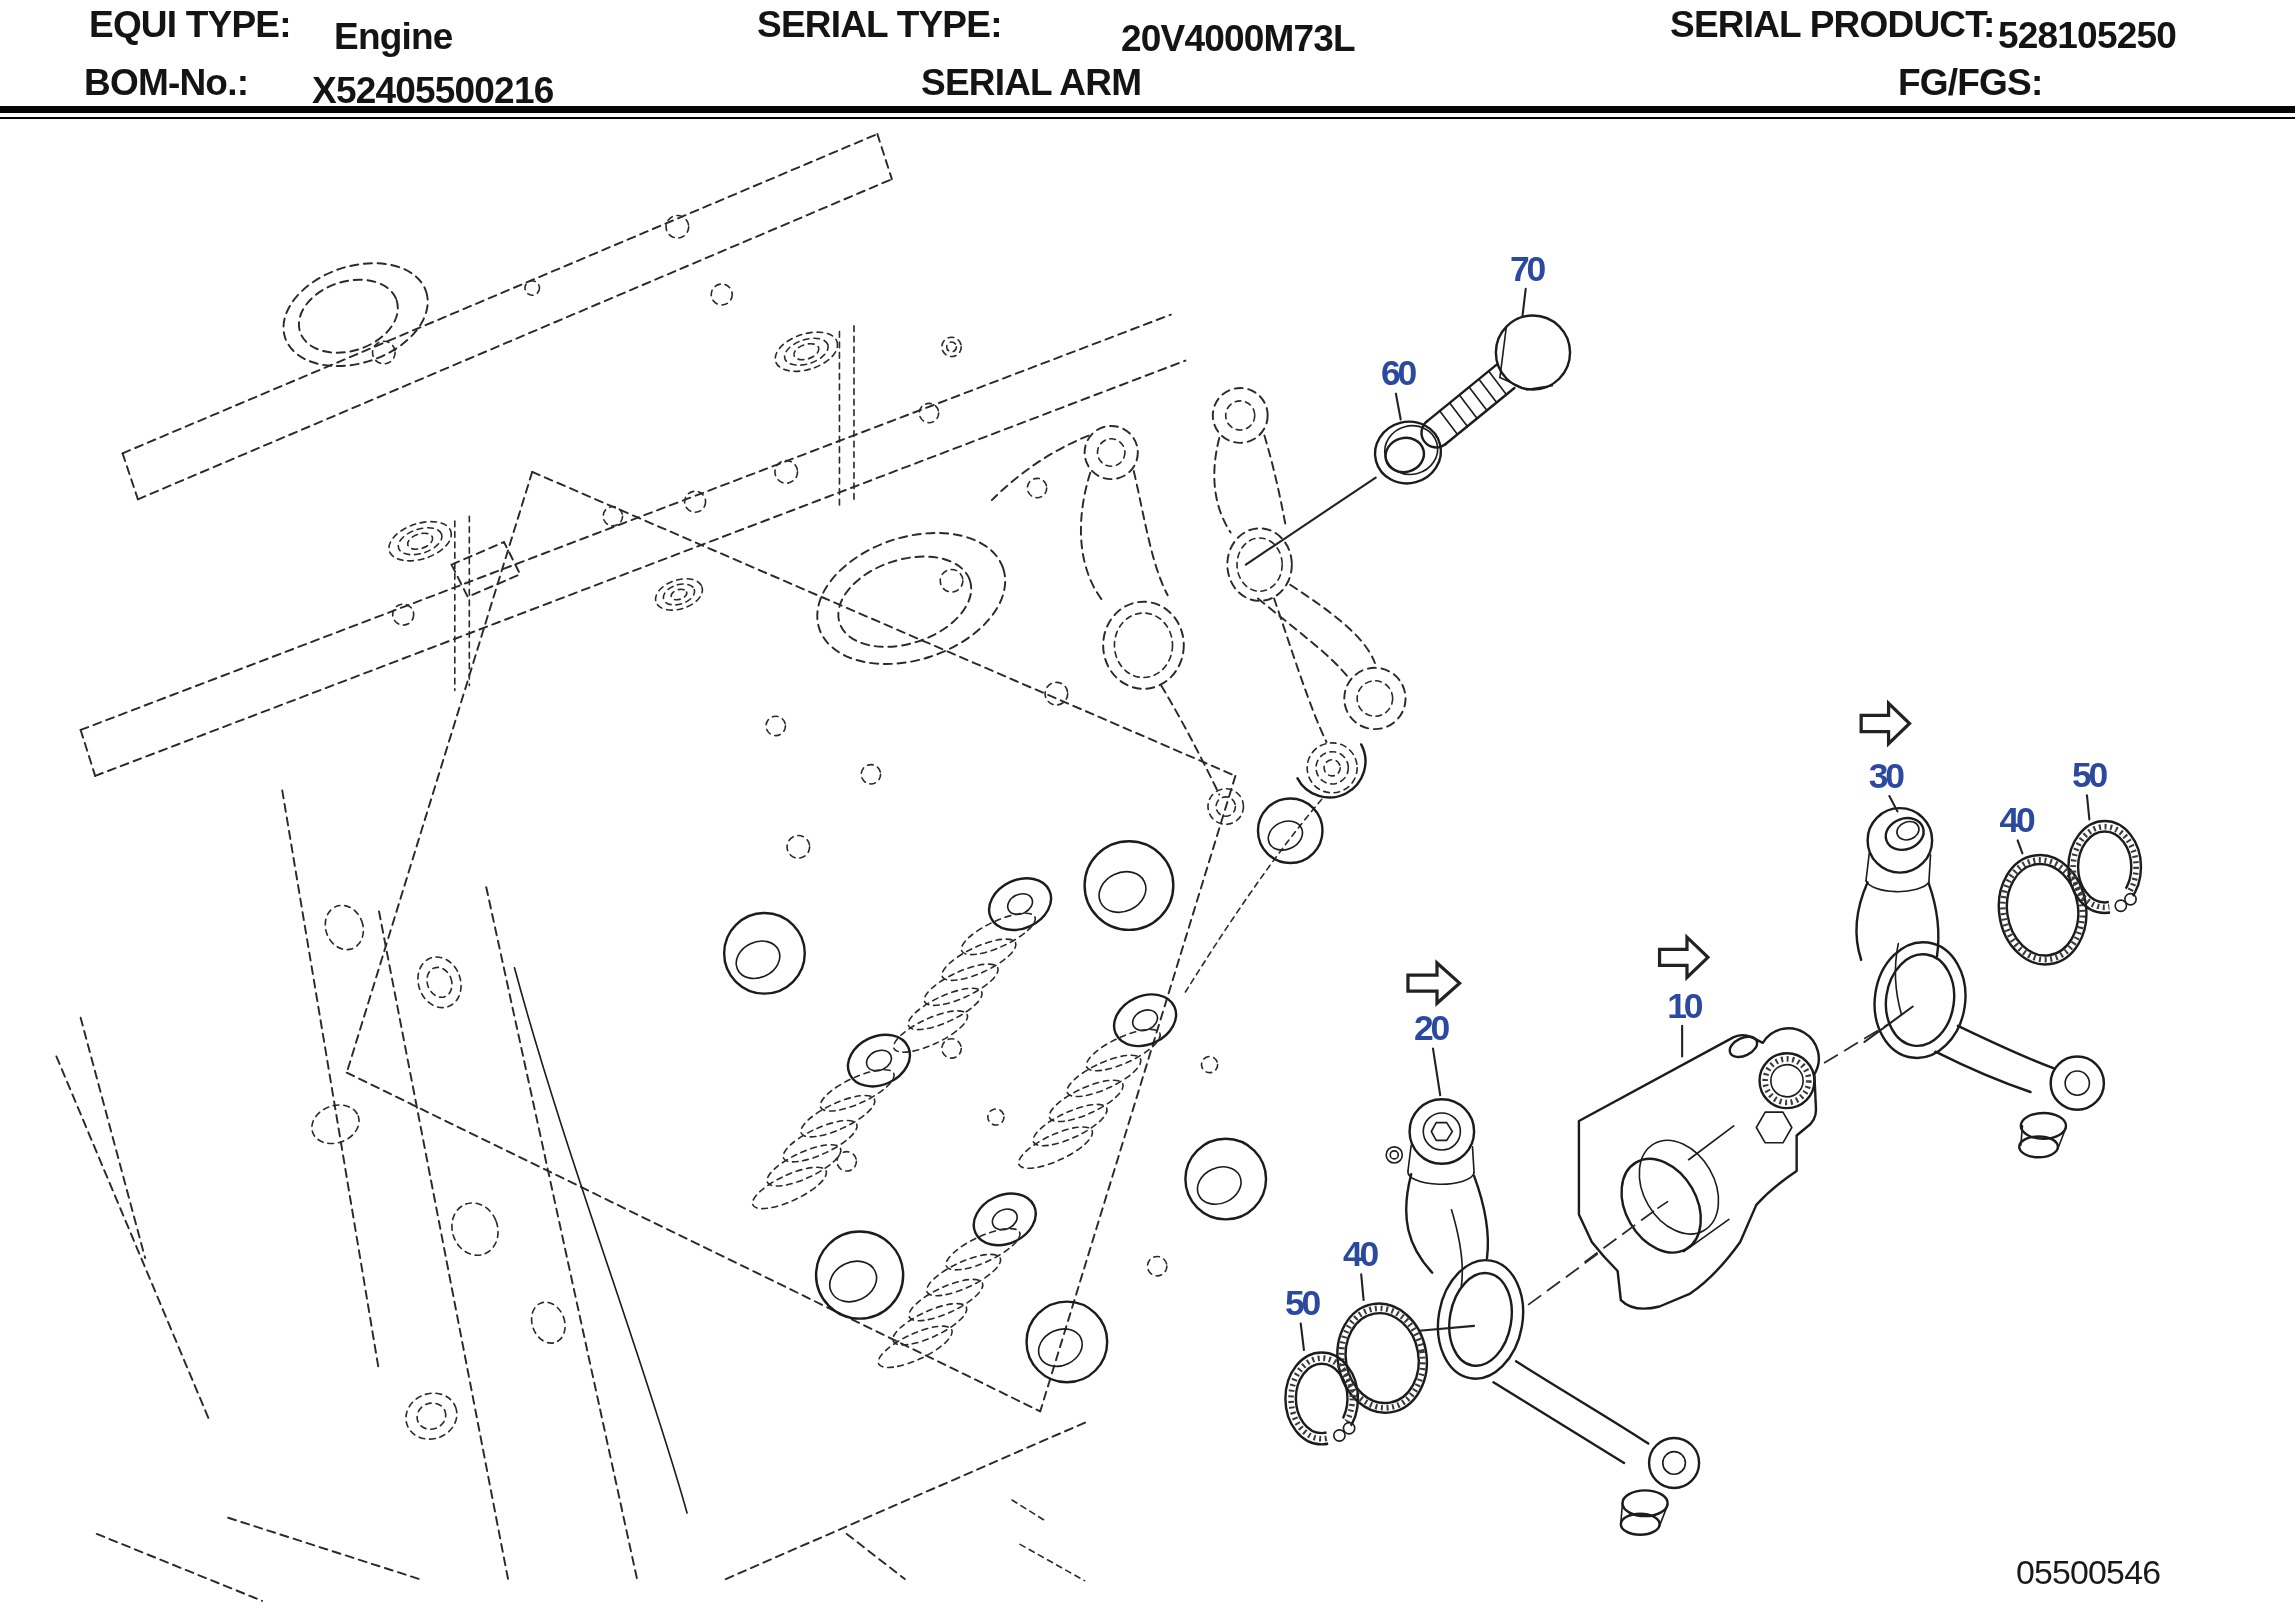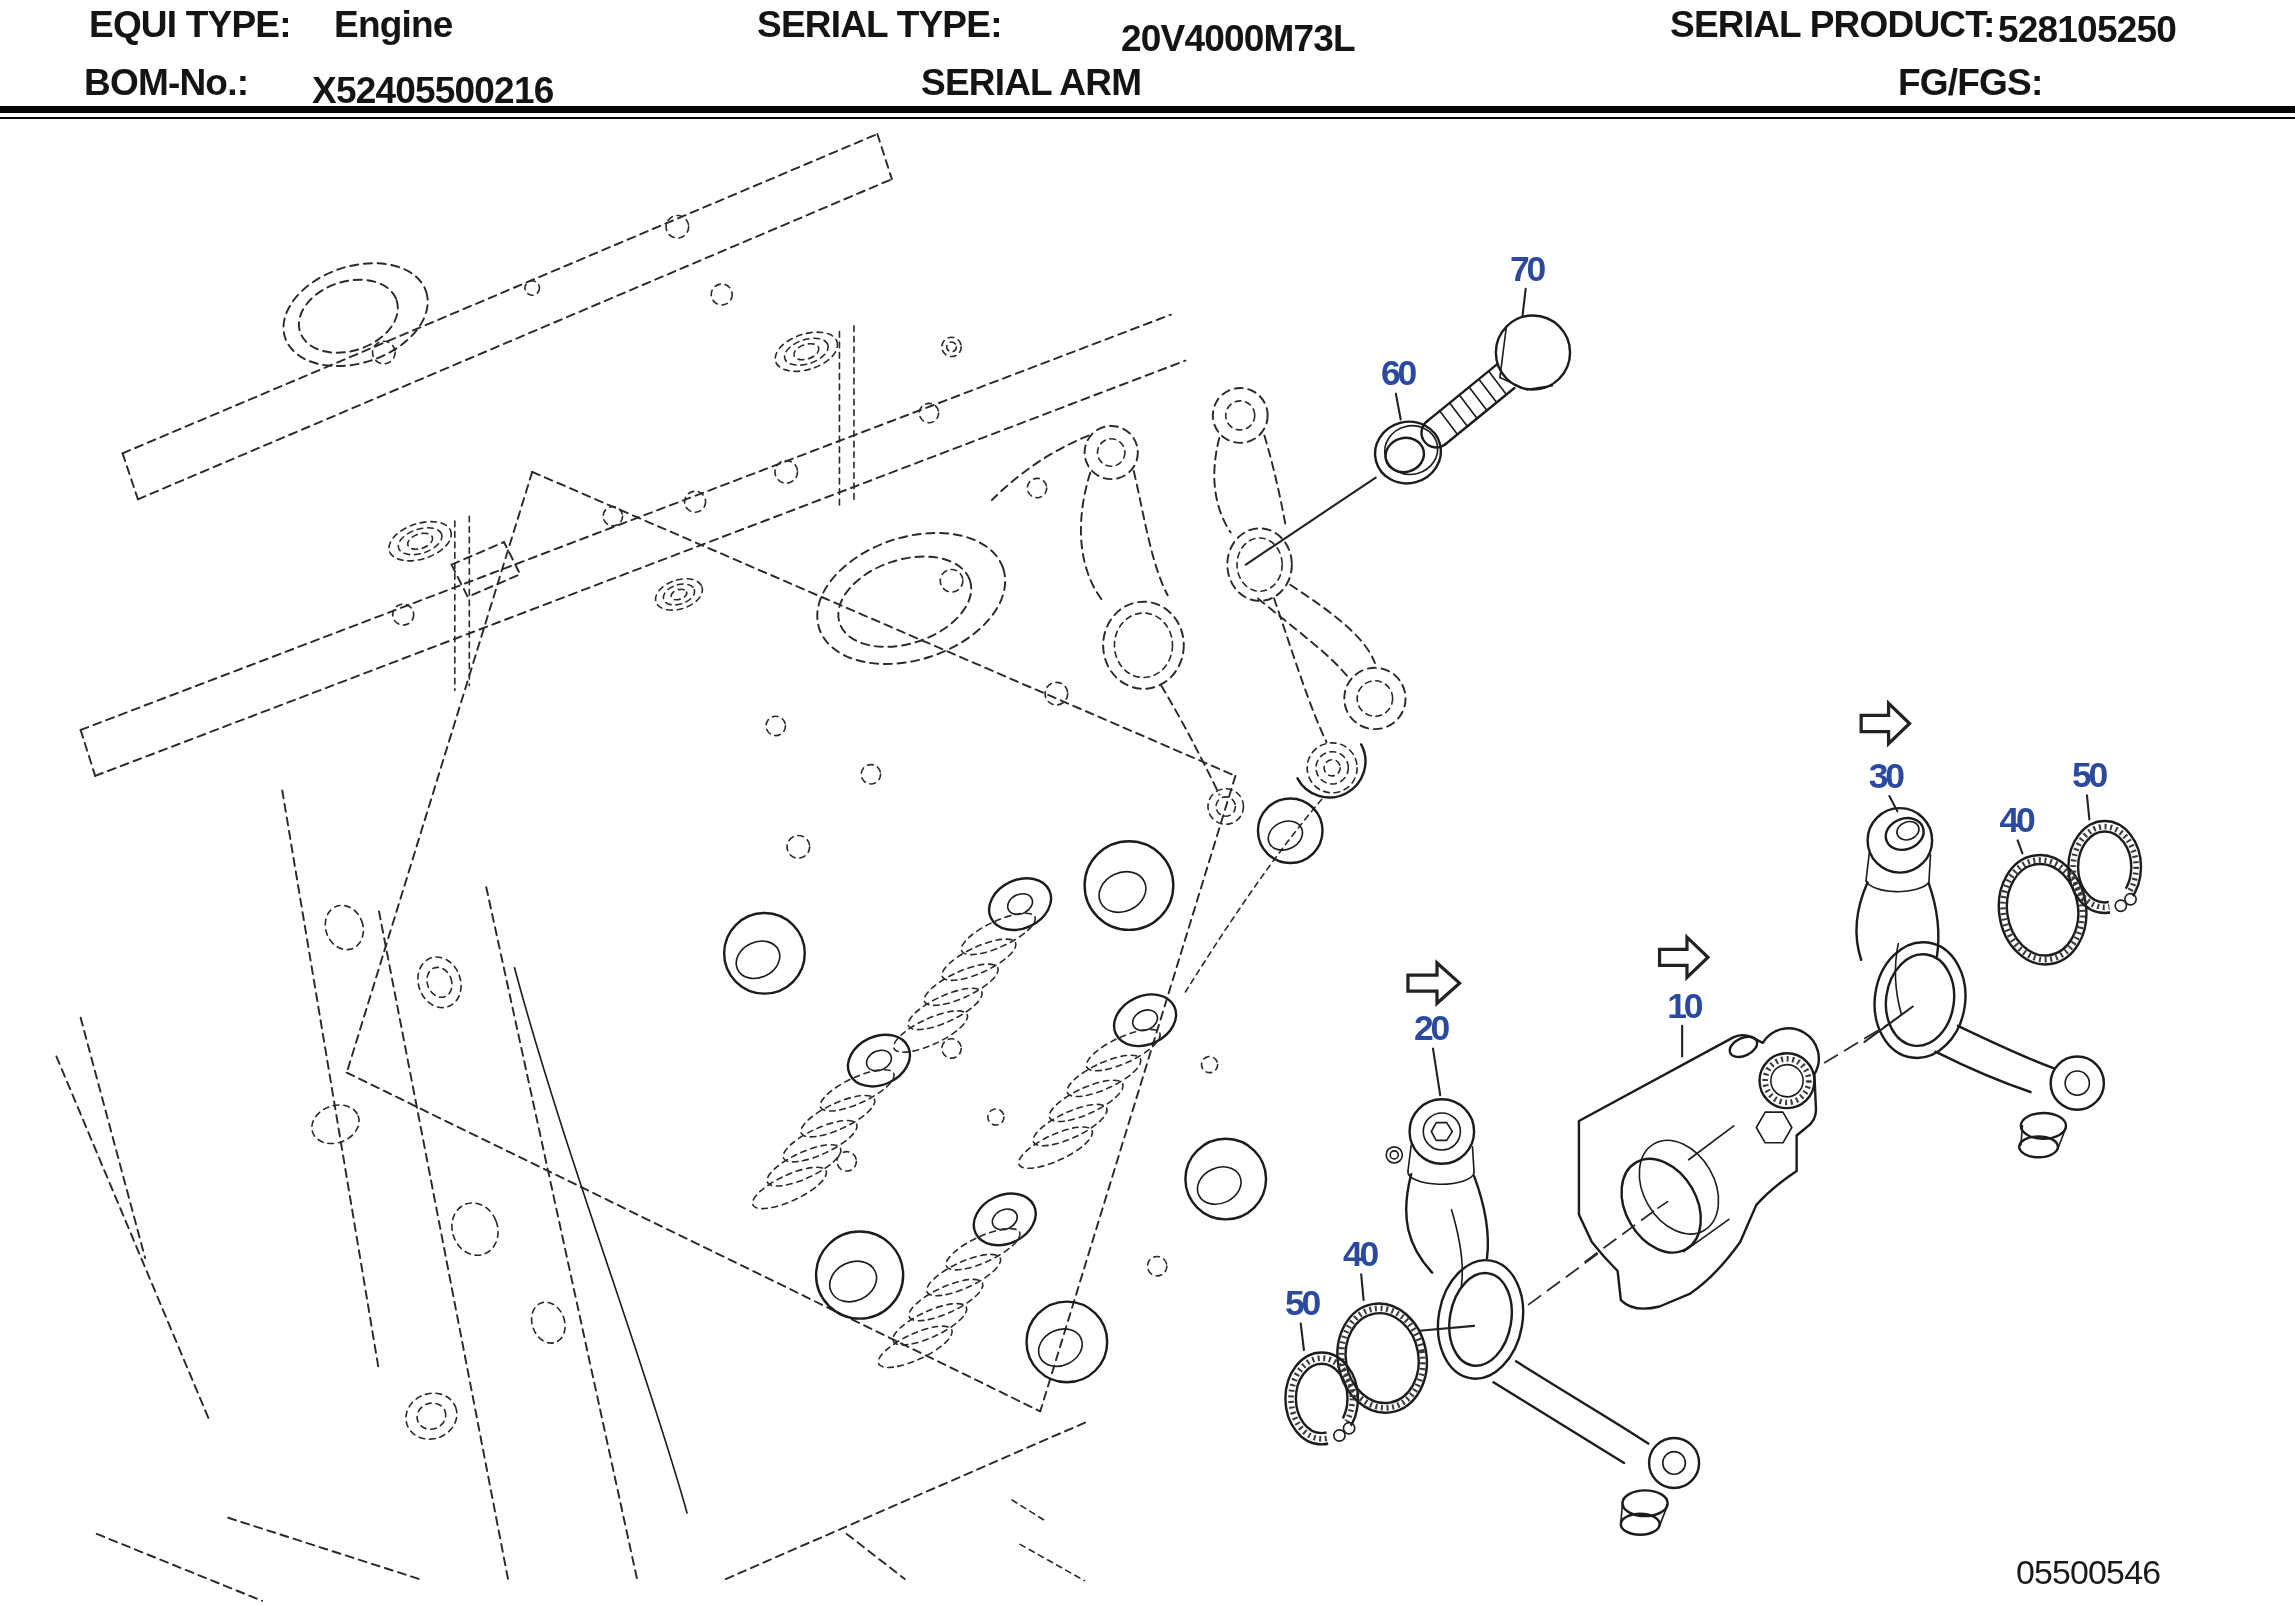--- a/index.html
+++ b/index.html
@@ -21,25 +21,25 @@
   .arrowp{fill:#ffffff;stroke:#222222;stroke-width:4;stroke-linejoin:miter;}
   .co{font:700 44px "Liberation Sans",sans-serif;letter-spacing:-4px;fill:#2b4a9f;text-anchor:middle;}
   .dwg{font:400 42px "Liberation Sans",sans-serif;letter-spacing:-1px;fill:#191919;}
 </style>
 </head>
 <body>
 
 <div class="page">
 
   <div class="htxt" style="left:89px;top:4px">EQUI TYPE:</div>
-  <div class="htxt" style="left:334px;top:4px">Engine</div>
+  <div class="htxt" style="left:334px;top:16px">Engine</div>
   <div class="htxt" style="left:757px;top:4px">SERIAL TYPE:</div>
   <div class="htxt" style="left:1121px;top:18px">20V4000M73L</div>
   <div class="htxt" style="left:1670px;top:4px">SERIAL PRODUCT:</div>
-  <div class="htxt" style="left:1998px;top:9px">528105250</div>
+  <div class="htxt" style="left:1998px;top:15px">528105250</div>
 
   <div class="htxt" style="left:84px;top:62px">BOM-No.:</div>
   <div class="htxt" style="left:312px;top:70px">X52405500216</div>
   <div class="htxt" style="left:921px;top:62px">SERIAL ARM</div>
   <div class="htxt" style="left:1898px;top:62px">FG/FGS:</div>
   <div class="htxt" style="left:1992px;top:62px"></div>
 
   <div class="rule-thick"></div>
   <div class="rule-thin"></div>
 

